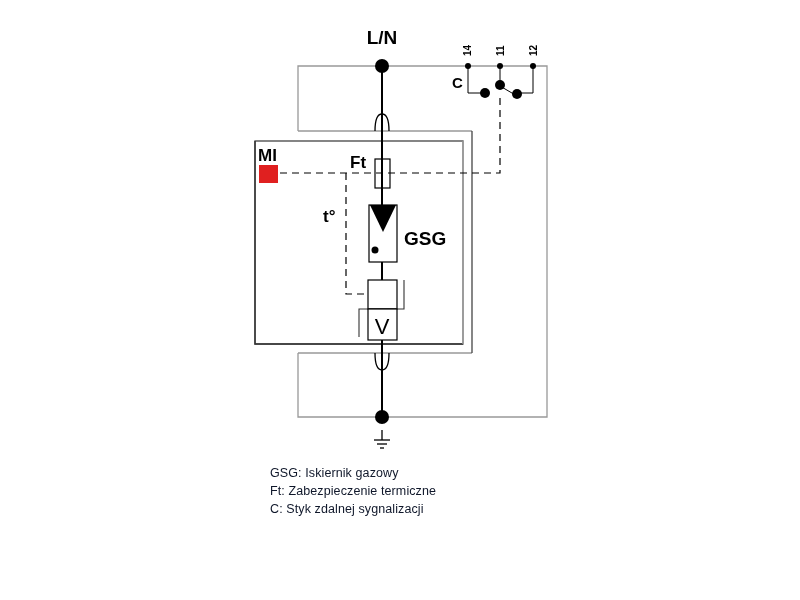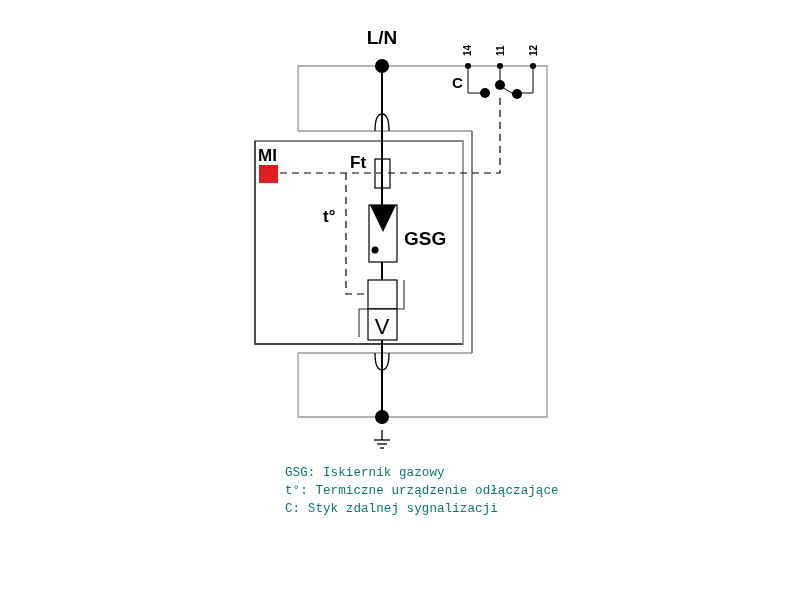--- a/index.html
+++ b/index.html
@@ -1,19 +1,19 @@
 <!DOCTYPE html>
 <html><head>
 <meta charset="utf-8">
 <style>
   html, body { margin: 0; padding: 0; background: #ffffff; }
   body { width: 800px; height: 600px; position: relative; overflow: hidden; font-family: "Liberation Sans", sans-serif; }
   #diagram { position: absolute; left: 0; top: 0; }
   .lbl { font-family: "Liberation Sans", sans-serif; font-weight: bold; fill: #000; }
-  .legend { position: absolute; left: 285px; top: 464px; font-family: Liberation Mono, monospace; font-size: 12.5px; line-height: 18.2px; color: #0f766e; letter-spacing: 0.1px; }
+  .legend { position: absolute; left: 270px; top: 464px; font-family: Liberation Sans, sans-serif; font-size: 12.5px; line-height: 18.2px; color: #0f172a; letter-spacing: 0.1px; }
   .legend div { white-space: nowrap; }
 </style>
 </head>
 <body>
 
 <svg id="diagram" width="800" height="600" viewBox="0 0 800 600" xmlns="http://www.w3.org/2000/svg">
 
   <g fill="none" stroke="#999" stroke-width="1.3">
     <polyline points="298,131 298,66 547,66 547,417 298,417 298,353"></polyline>
     <line x1="298" y1="131" x2="472" y2="131"></line>
@@ -89,15 +89,15 @@
   <g stroke="#333" stroke-width="1.1" fill="none">
     <polyline points="404,280 404,309 359,309 359,337"></polyline>
   </g>
 
   <rect x="368" y="309" width="29" height="31" fill="#fff" stroke="#000" stroke-width="1.2"></rect>
   <text x="382" y="334" text-anchor="middle" font-size="22" font-family="Liberation Sans, sans-serif" fill="#000">V</text>
 </svg>
 
 <div class="legend">
   <div>GSG: Iskiernik gazowy</div>
-  <div>t°: Termiczne urządzenie odłączające</div>
+  <div>Ft: Zabezpieczenie termiczne</div>
   <div>C: Styk zdalnej sygnalizacji</div>
 </div>
 
 </body></html>

